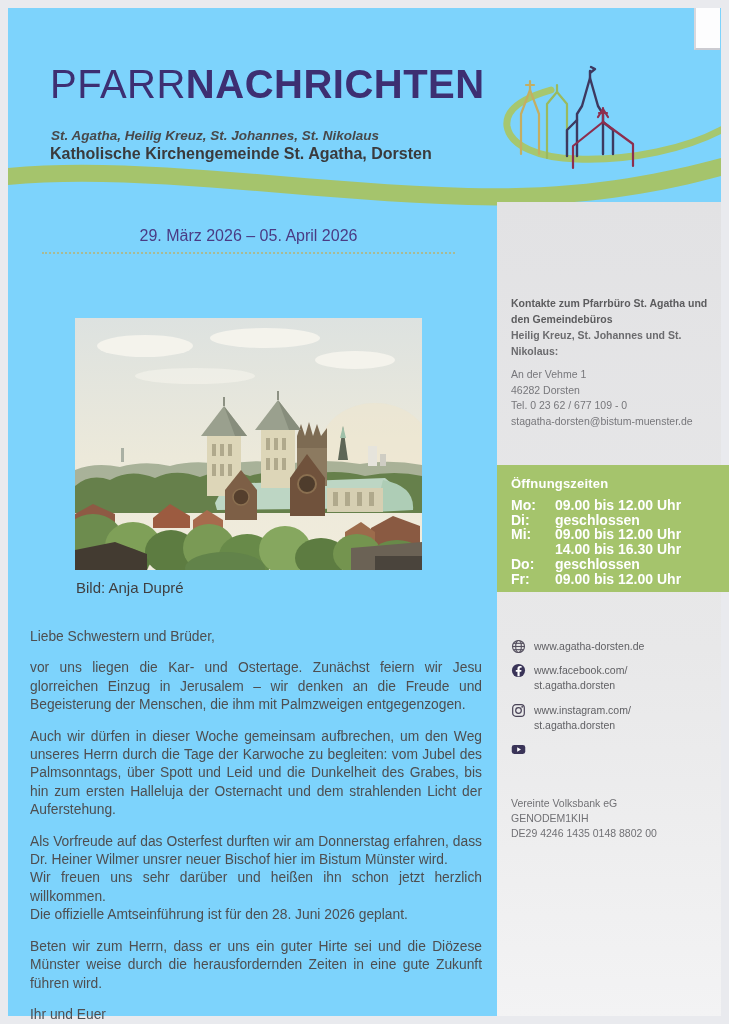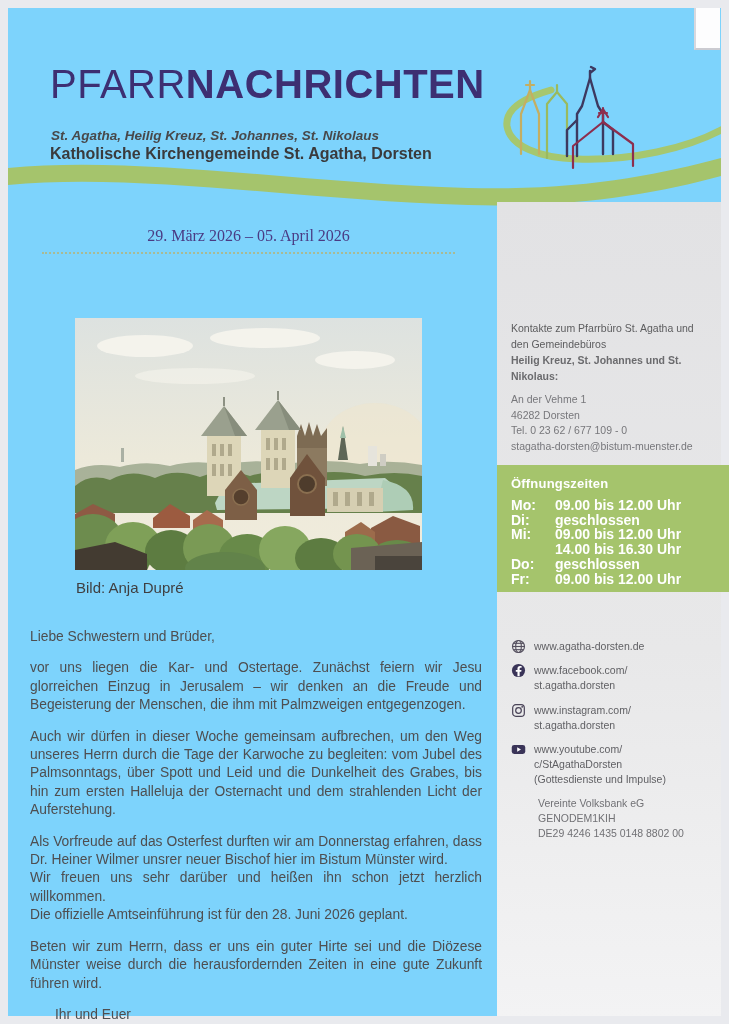--- a/index.html
+++ b/index.html
@@ -27,59 +27,59 @@
   .m-parishes{
     position:absolute;left:43px;top:120px;
     font-size:13.5px;font-weight:700;font-style:italic;color:#48484a;white-space:nowrap;
   }
   .logo-svg{position:absolute;left:479px;top:50px;width:234px;height:112px;}
   .wave-svg{position:absolute;left:0;top:142px;width:713px;height:62px;}
   
   .date-head{
     position:absolute;left:34px;top:219px;width:413px;
     text-align:center;font-size:16px;color:#4a3b84;
-    padding-bottom:7px;border-bottom:2px dotted #a9ba93;font-family:Liberation Serif, serif;
+    padding-bottom:7px;border-bottom:2px dotted #a9ba93;
   }
   
   .photo{position:absolute;left:67px;top:310px;width:347px;height:252px;overflow:hidden;}
   .photo-caption{
     position:absolute;left:68px;top:571px;
     font-size:15px;color:#3f3f41;
   }
   
   .letter{
     position:absolute;left:22px;top:620px;width:452px;
     font-size:13.8px;line-height:18.4px;color:#4e4e50;
   }
   .letter p{margin:0 0 13px 0;text-align:justify;}
   .letter .no-just{text-align:left;}
-  .letter .closing{margin-bottom:0;margin-left:25px;}
+  .letter .closing{margin-bottom:0;}
   
   .sidebar{
     position:absolute;left:489px;top:194px;width:224px;height:814px;
     background:linear-gradient(180deg,#e2e2e4 0%,#e8e8e9 55%,#f3f3f4 100%);
     font-size:10.5px;color:#76767a;
   }
   .sb-contact{position:absolute;left:14px;top:93px;right:13px;line-height:16px;}
-  .sb-contact .hd{font-weight:400;color:#5c5c5e;margin-top:25px;}
+  .sb-contact .hd{font-weight:700;color:#5c5c5e;}
   .sb-contact .sub{font-weight:700;color:#6b6b6e;}
   .sb-contact .addr{margin-top:8px;color:#77777b;}
   .sb-contact .addr div{line-height:15.5px;}
   .hours{
     position:absolute;left:0;top:263px;width:244px;height:127px;
     background:#a5c46c;color:#fff;box-sizing:border-box;padding:11px 12px 0 14px;
   }
   .hours .hd{font-weight:700;font-size:13px;margin-bottom:7px;letter-spacing:.2px;}
   .hours .row{display:grid;grid-template-columns:44px 1fr;line-height:14.7px;font-weight:700;font-size:14px;}
   .links{position:absolute;left:14px;top:437px;right:8px;}
   .link-item{display:flex;margin-bottom:9px;}
   .link-item .ic{width:15px;height:15px;flex:0 0 15px;margin-right:8px;margin-top:0px;}
   .link-item .txt{line-height:15.2px;color:#5f5f63;}
   .banks{position:absolute;left:14px;top:594px;right:8px;color:#717175;}
-  .bank{margin-bottom:8px;line-height:15px;margin-left:27px;}
+  .bank{margin-bottom:8px;line-height:15px;}
   
   .scroll-thumb{
     position:absolute;left:694px;top:8px;width:26px;height:42px;
     background:#fdfdfe;border-left:2px solid #d8d8de;border-bottom:2px solid #cbcbd1;
     box-sizing:border-box;
   }
 </style>
 </head>
 <body>
 
@@ -309,25 +309,20 @@
           <div class="txt">
               <div>www.instagram.com/</div>
               <div>st.agatha.dorsten</div>
             </div>
         </div>
         <div class="link-item">
           <svg class="ic" viewBox="0 0 16 16">
             <rect x="0.8" y="3.2" width="14.4" height="9.6" rx="2.6" fill="#3a3458"></rect>
             <polygon points="6.6,5.7 10.6,8 6.6,10.3" fill="#fff"></polygon>
           </svg>
-          <div class="txt">
-              <div>www.youtube.com/</div>
-              <div>c/StAgathaDorsten</div>
-              <div>(Gottesdienste und Impulse)</div>
-            </div>
         </div>
       </div>
 
       <div class="banks">
         <div class="bank">
           <div>Vereinte Volksbank eG</div>
           <div>GENODEM1KIH</div>
           <div>DE29 4246 1435 0148 8802 00</div>
         </div>
       </div>

